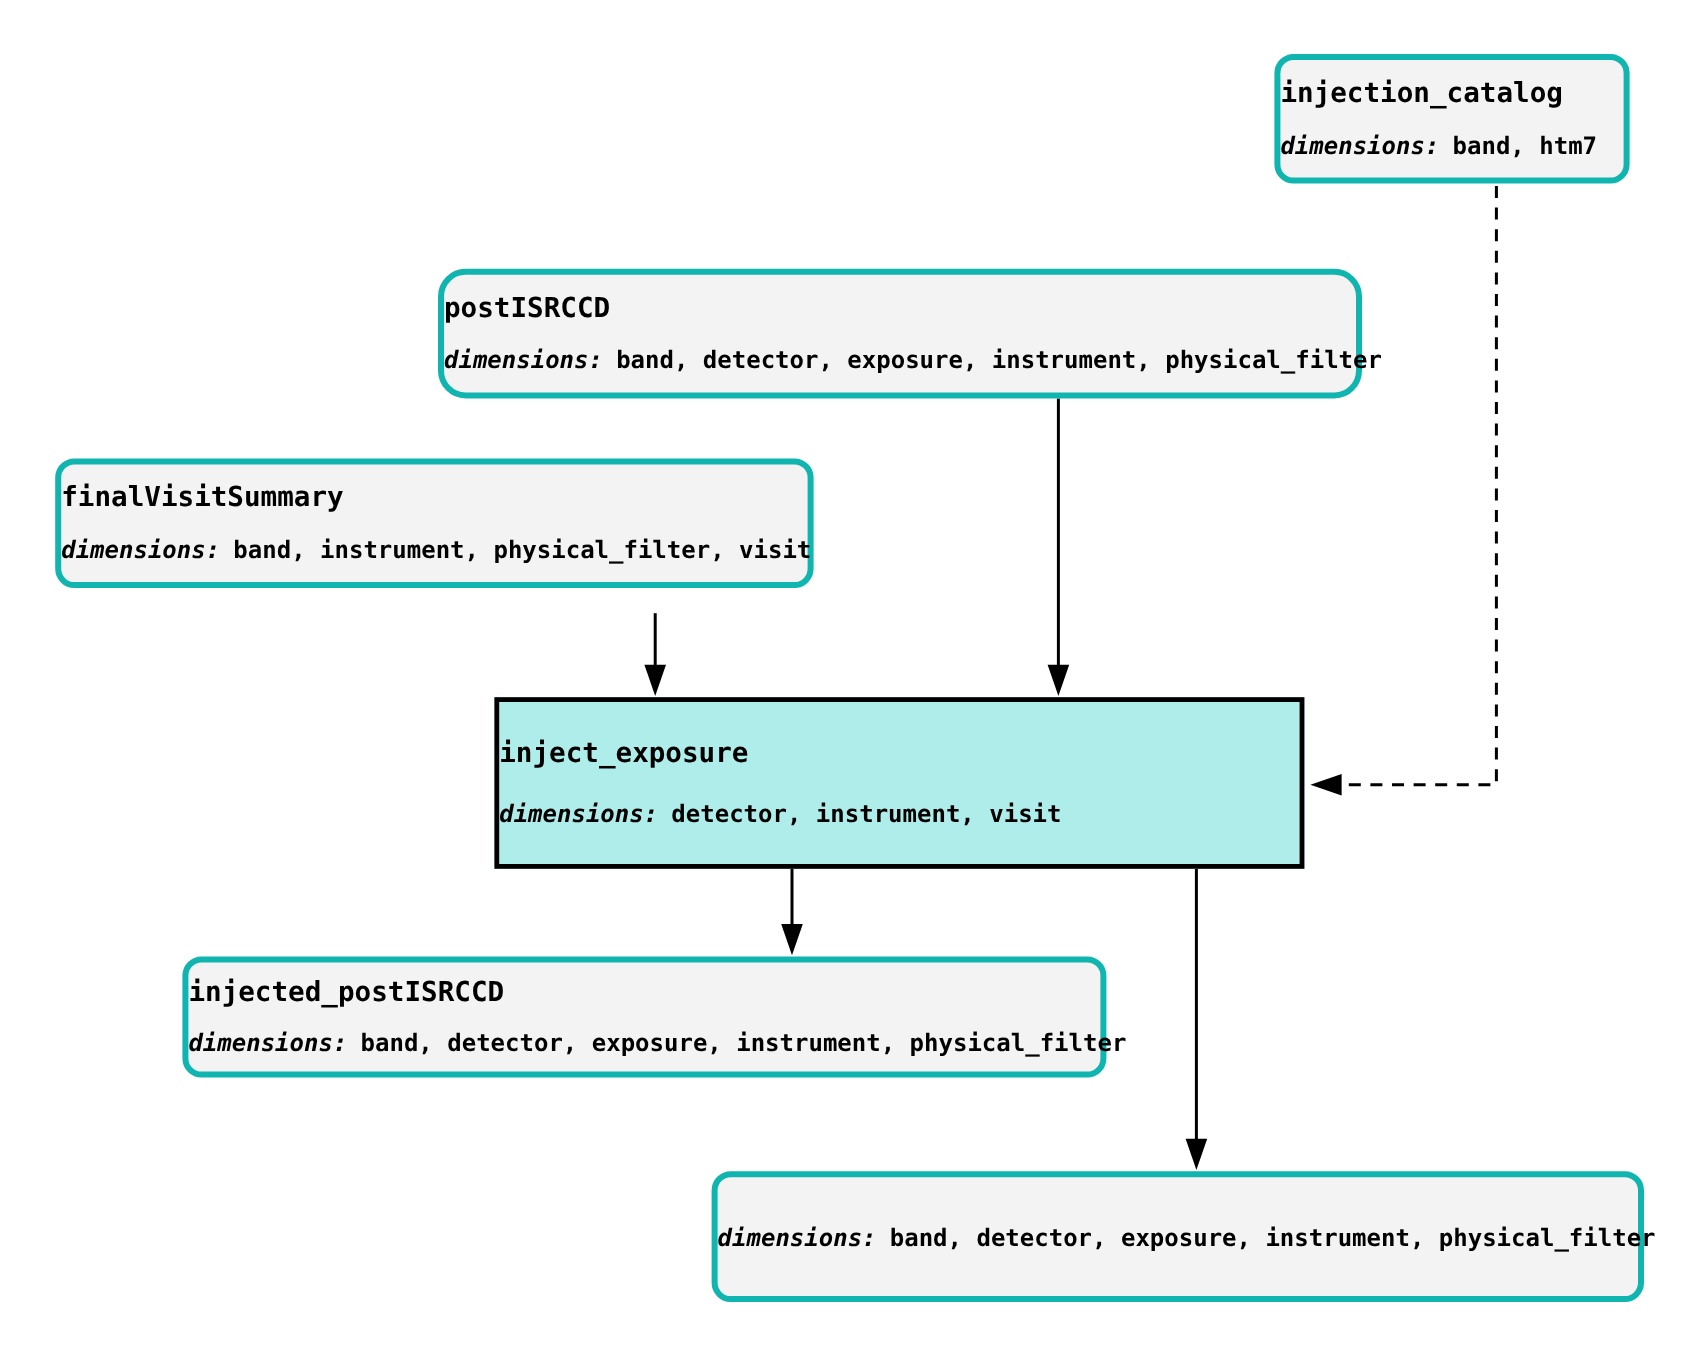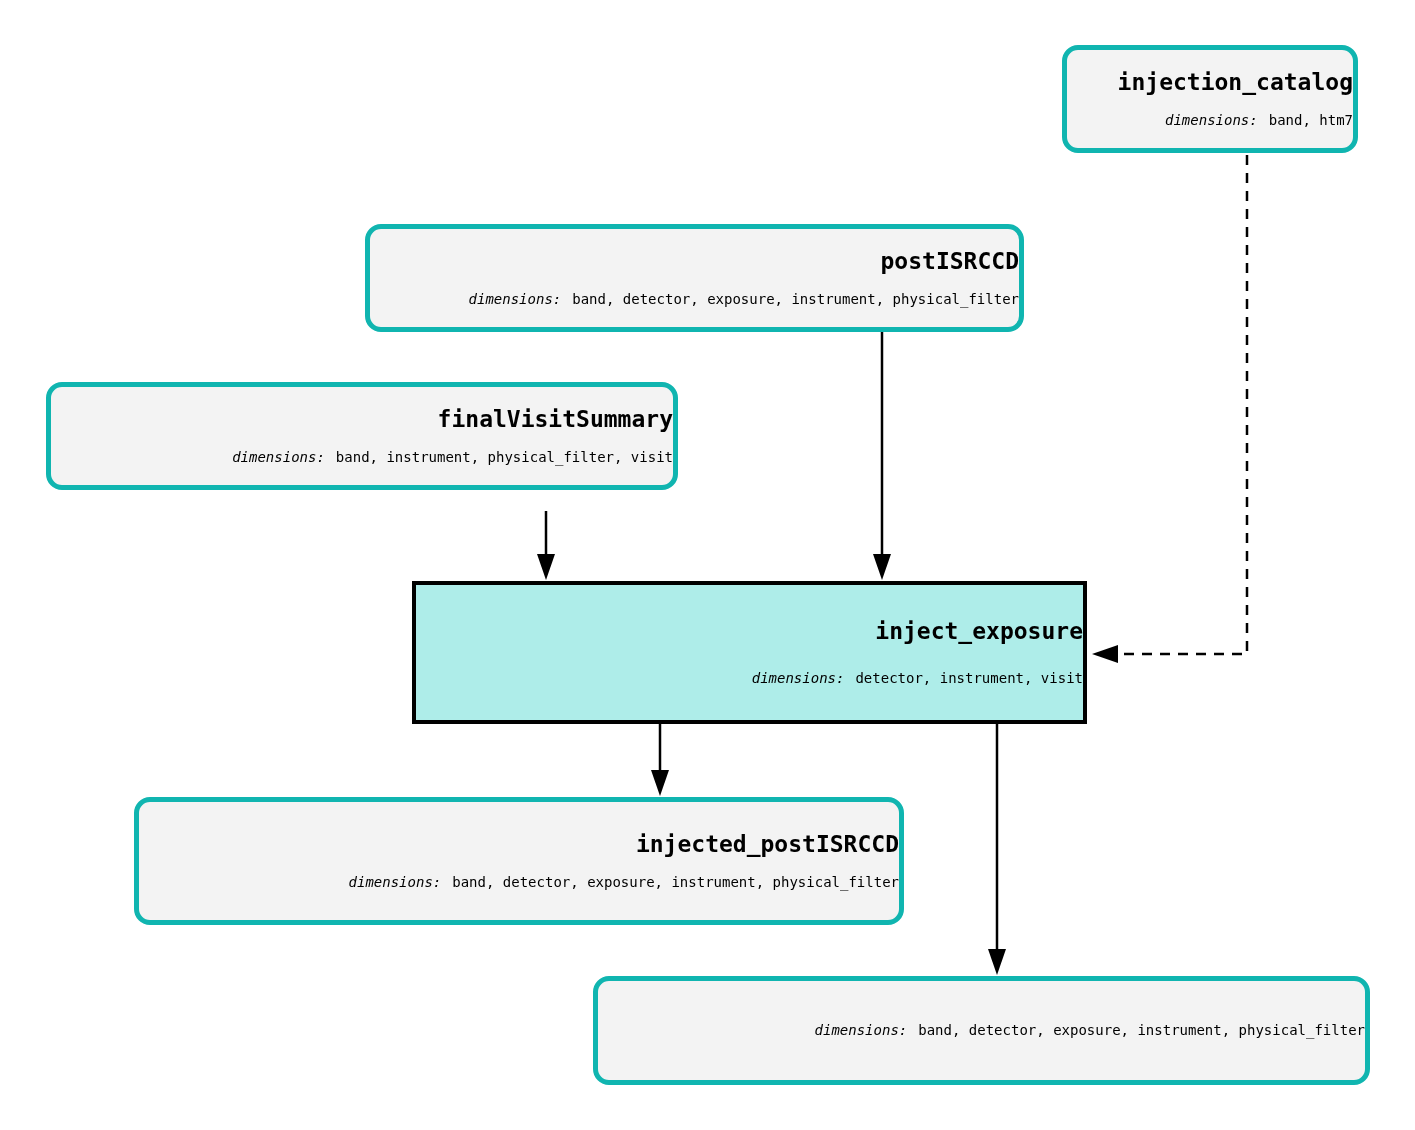--- a/index.html
+++ b/index.html
@@ -38,21 +38,21 @@
   }
   svg.edges .edge-head {
     fill: var(--edge-color);
     stroke: none;
   }
   .node {
     position: absolute;
     z-index: 2;
     display: flex;
     flex-direction: column;
-    align-items: flex-end;
+    align-items: flex-start;
     justify-content: center;
     text-align: center;
   }
   .node.dataset {
     background: var(--dataset-fill);
     border: 5px solid var(--dataset-border);
     border-radius: 16px;
     gap: 16px;
   }
   .node.task {
@@ -60,33 +60,34 @@
     border: 4px solid var(--task-border);
     gap: 24px;
   }
   .node-title {
     font-weight: bold;
     font-size: 23px;
     line-height: 1.2;
     white-space: nowrap;
   }
   .node-line {
-    font-size: 14px;
+    font-size: 20px;
     line-height: 1.2;
     white-space: nowrap;
+    font-weight: bold;
   }
   .dims-label { font-style: italic; }
   .dims-value { margin-left: 11px; }
 
   
   #n-injection-catalog           { left: 1062px; top: 45px;  width: 296px; height: 108px; }
-  #n-postisrccd                  { left: 365px;  top: 224px; width: 659px; height: 108px; }
+  #n-postisrccd                  { left: 365px;  top: 224px; width: 770px; height: 108px; border-radius: 23px; }
   #n-finalvisitsummary           { left: 46px;   top: 382px; width: 632px; height: 108px; }
   #n-inject-exposure             { left: 412px;  top: 581px; width: 675px; height: 143px; }
-  #n-injected-postisrccd         { left: 134px;  top: 797px; width: 770px; height: 128px; }
+  #n-injected-postisrccd         { left: 152px;  top: 797px; width: 770px; height: 101px; }
   #n-injected-postisrccd-catalog { left: 593px;  top: 976px; width: 777px; height: 109px; }
 </style>
 </head>
 <body>
 
 <div class="canvas">
 
   <svg class="edges" viewBox="0 0 1415 1130" aria-hidden="true">
 
     <g>

